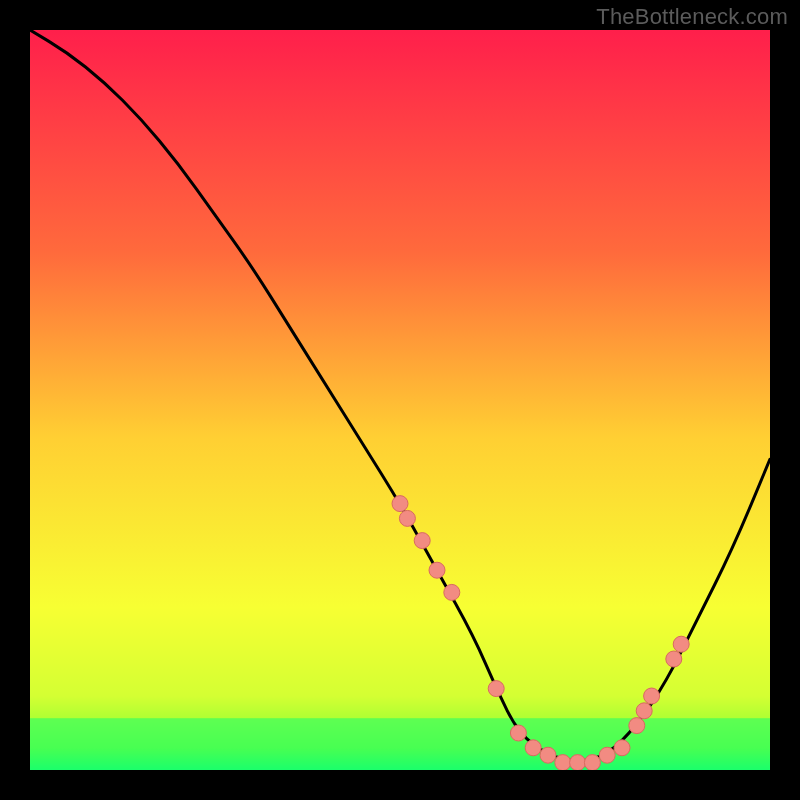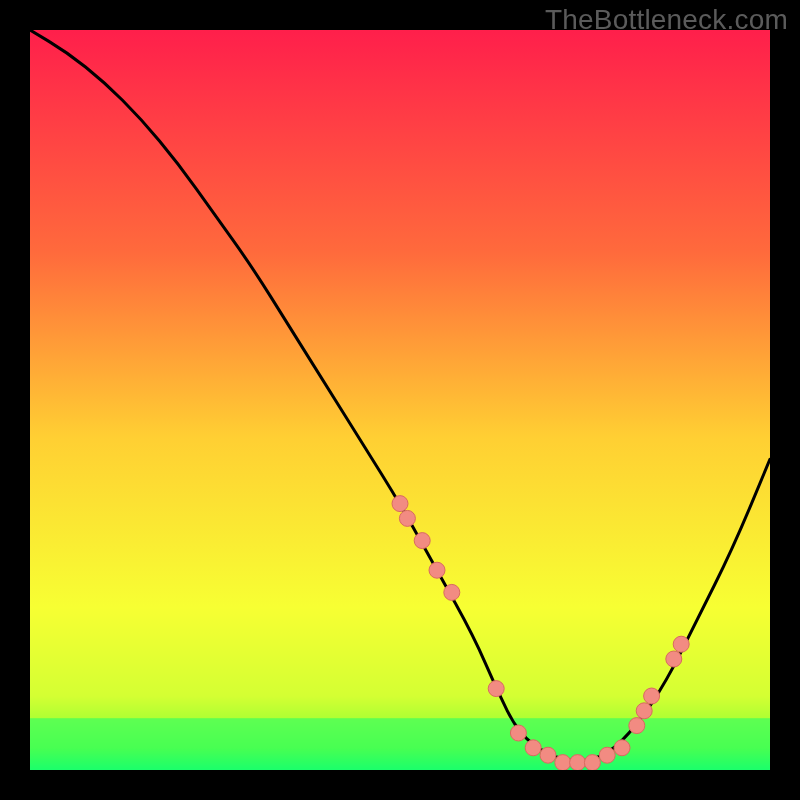--- a/index.html
+++ b/index.html
@@ -15,21 +15,21 @@
     position: relative;
     width: 800px;
     height: 800px;
     background: #000;
   }
   .watermark {
     position: absolute;
     top: 4px;
     right: 12px;
     color: #5b5b5b;
-    font-size: 28px;
+    font-size: 22px;
     font-weight: 400;
     letter-spacing: 0.2px;
     z-index: 10;
   }
   .plot {
     position: absolute;
     left: 30px;
     top: 30px;
     width: 740px;
     height: 740px;

